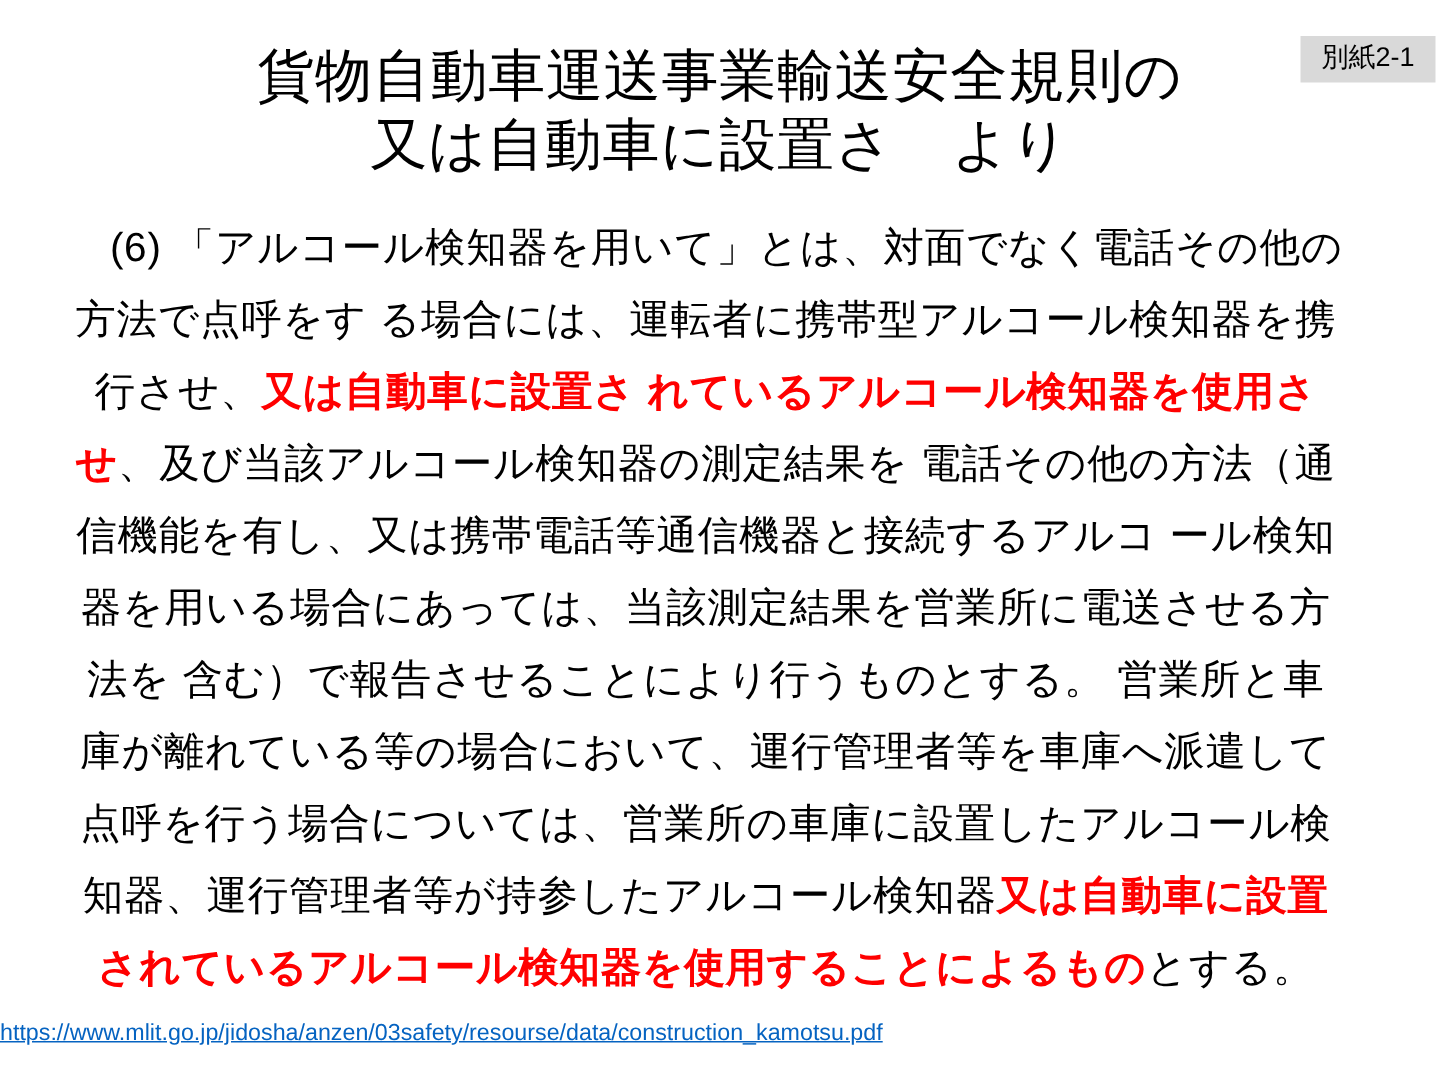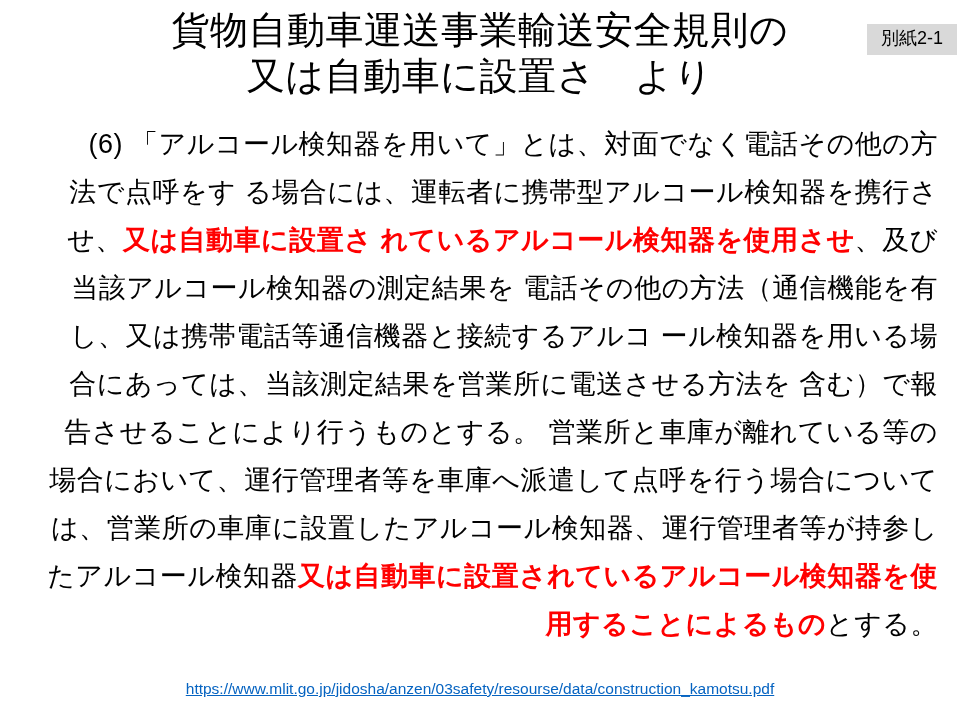--- a/index.html
+++ b/index.html
@@ -28,46 +28,46 @@
     position: absolute;
     top: 24px;
     right: 3px;
     background: var(--badge-bg);
     padding: 4px 14px 5px 14px;
     font-size: 18px;
     line-height: 1.2;
     color: #000;
   }
   .title {
-    padding-top: 7px;
+    padding-top: 28px;
     text-align: center;
     font-size: 38px;
     line-height: 1.22;
     font-weight: 400;
     letter-spacing: 0.5px;
     color: #000;
   }
   .body-paragraph {
-    margin: 20px 22px 0 45px;
+    margin: 20px 64px 0 45px;
     font-size: 27px;
     line-height: 48px;
-    text-align: right;
+    text-align: center;
     color: #000;
     letter-spacing: 0.5px;
   }
   .body-paragraph .em {
     color: var(--em-color);
     font-weight: 700;
   }
   .footer {
     position: absolute;
     bottom: 22px;
     left: 0;
     width: 100%;
-    text-align: center;
+    text-align: left;
   }
   .footer a {
     color: var(--link-color);
     font-size: 15.5px;
     text-decoration: underline;
     font-family: "Liberation Sans", sans-serif;
   }
 </style>
 </head>
 <body>

